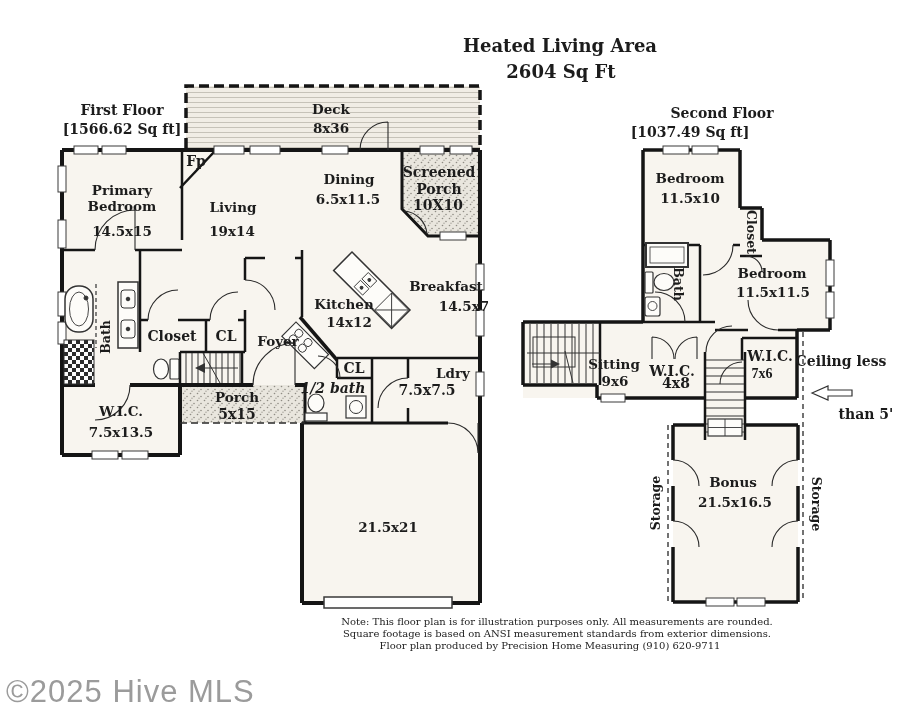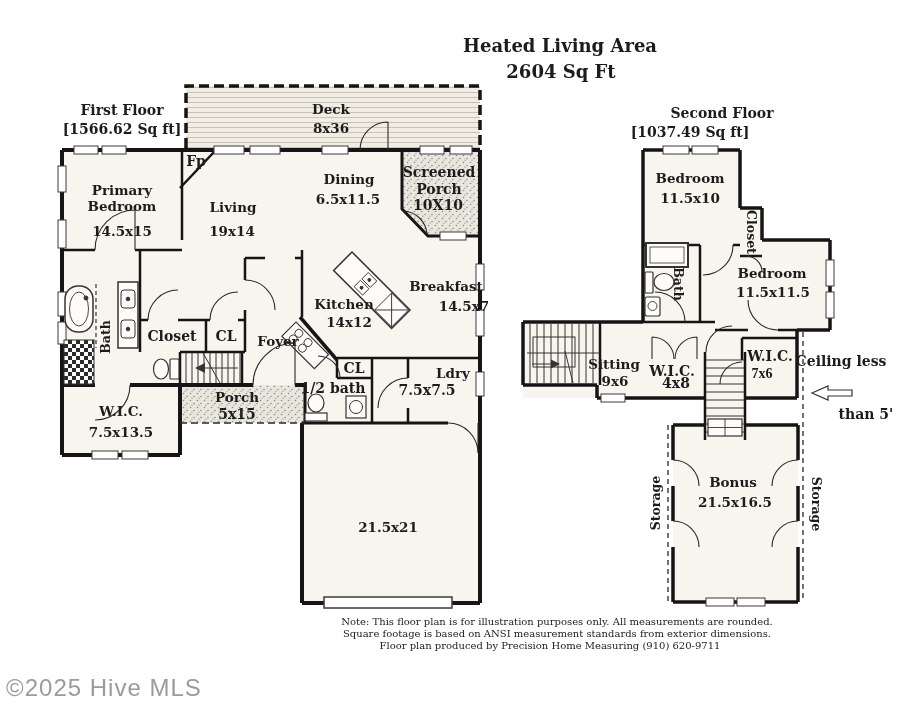--- a/index.html
+++ b/index.html
@@ -9,21 +9,21 @@
   .lbl{position:absolute;transform:translate(-50%,-50%);font-weight:bold;color:#1c1c1c;
        text-align:center;line-height:1.2;white-space:nowrap;font-size:13.5px;}
   .lbl.big{font-size:18px;}
   .lbl.hdr{font-size:14px;}
   .lbl.sm{font-size:14px;}
   .lbl.wrap{white-space:normal;}
   .lbl.rotl{transform:translate(-50%,-50%) rotate(-90deg);font-size:12.5px;}
   .lbl.rotr{transform:translate(-50%,-50%) rotate(90deg);font-size:12.5px;}
   .note{position:absolute;width:900px;text-align:center;font-size:10px;color:#1c1c1c;}
   .watermark{position:absolute;left:6px;top:674px;font-family:"Liberation Sans",sans-serif;
-             font-size:24px;color:#9b9b9b;letter-spacing:1px;}
+             font-size:31px;color:#9b9b9b;letter-spacing:1px;}
 </style>
 </head>
 <body>
 
 <div class="canvas">
 
 <svg class="plan" width="900" height="722" viewBox="0 0 900 722">
   <defs>
     <pattern id="deckStripes" width="5" height="5" patternUnits="userSpaceOnUse">
       <rect width="5" height="5" fill="#f1ede5"></rect>
@@ -299,21 +299,21 @@
 <div class="lbl" style="left:349px;top:322px;">14x12</div>
 
 <div class="lbl" style="left:446px;top:286px;">Breakfast</div>
 <div class="lbl" style="left:448px;top:306px;margin-left:16px;">14.5x7</div>
 
 <div class="lbl rotl" style="left:105px;top:337px;">Bath</div>
 <div class="lbl sm" style="left:172px;top:336px;">Closet</div>
 <div class="lbl sm" style="left:226px;top:336px;">CL</div>
 <div class="lbl" style="left:278px;top:341px;">Foyer</div>
 <div class="lbl sm" style="left:354px;top:368px;">CL</div>
-<div class="lbl sm" style="left:333px;top:388px;">1/2 bath</div>
+<div class="lbl sm" style="left:333px;top:388px;font-style:italic;">1/2 bath</div>
 
 <div class="lbl" style="left:453px;top:373px;">Ldry</div>
 <div class="lbl sm" style="left:427px;top:390px;">7.5x7.5</div>
 
 <div class="lbl" style="left:121px;top:411px;">W.I.C.</div>
 <div class="lbl" style="left:121px;top:432px;">7.5x13.5</div>
 
 <div class="lbl" style="left:237px;top:397px;">Porch</div>
 <div class="lbl sm" style="left:237px;top:414px;">5x15</div>
 

